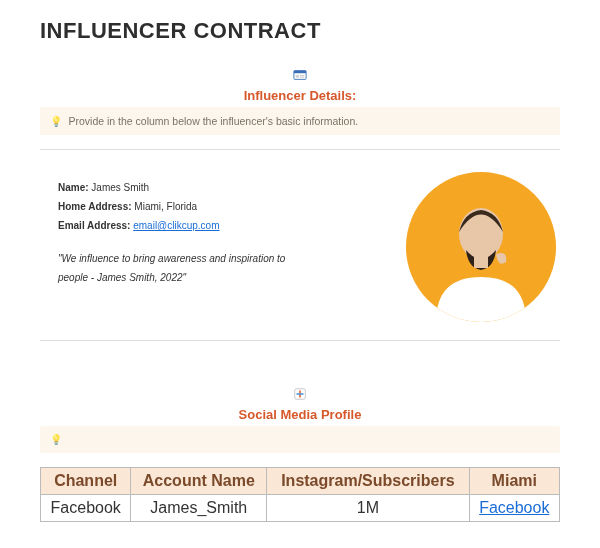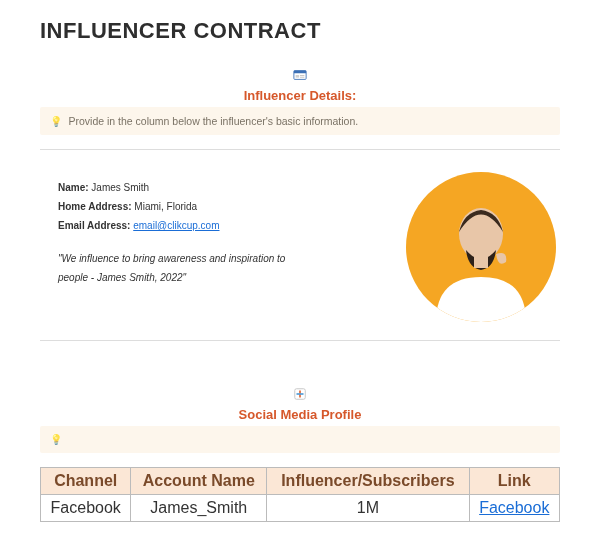--- a/index.html
+++ b/index.html
@@ -181,22 +181,22 @@
 </div>
 <div class="hint-box">
   <span class="bulb">💡</span>
 </div>
 
 <table class="social">
   <thead>
     <tr>
       <th>Channel</th>
       <th>Account Name</th>
-      <th>Influencer/Subscribers</th>
-      <th>Link</th>
+      <th>Instagram/Subscribers</th>
+      <th>Miami</th>
     </tr>
   </thead>
   <tbody>
     <tr>
       <td>Facebook</td>
       <td>James_Smith</td>
       <td>1M</td>
       <td><a href="#">Facebook</a></td>
     </tr>
   </tbody>

